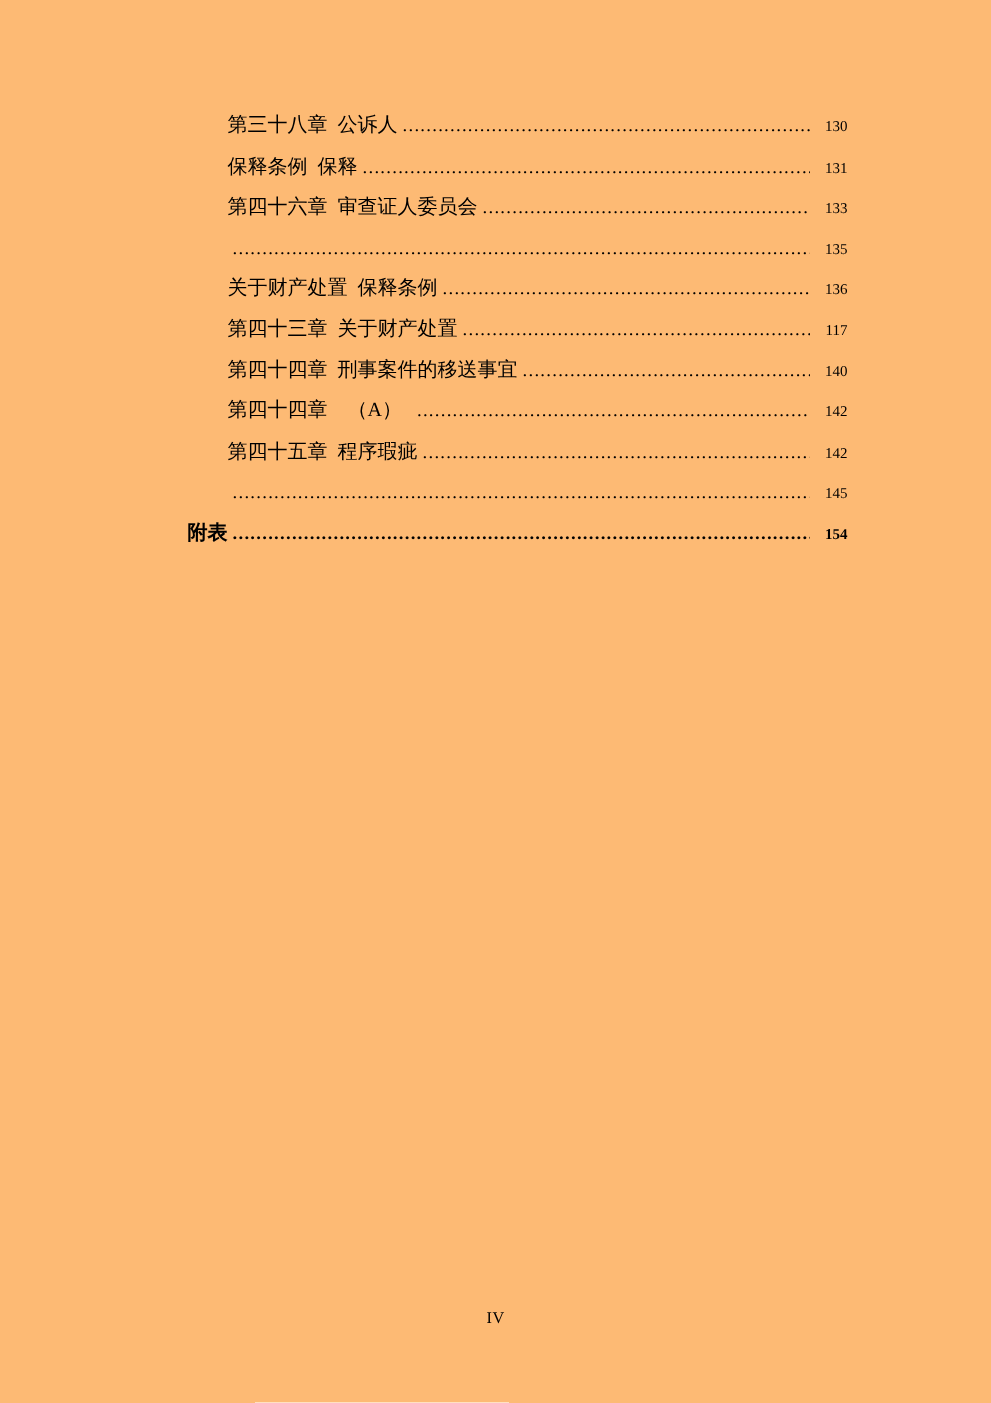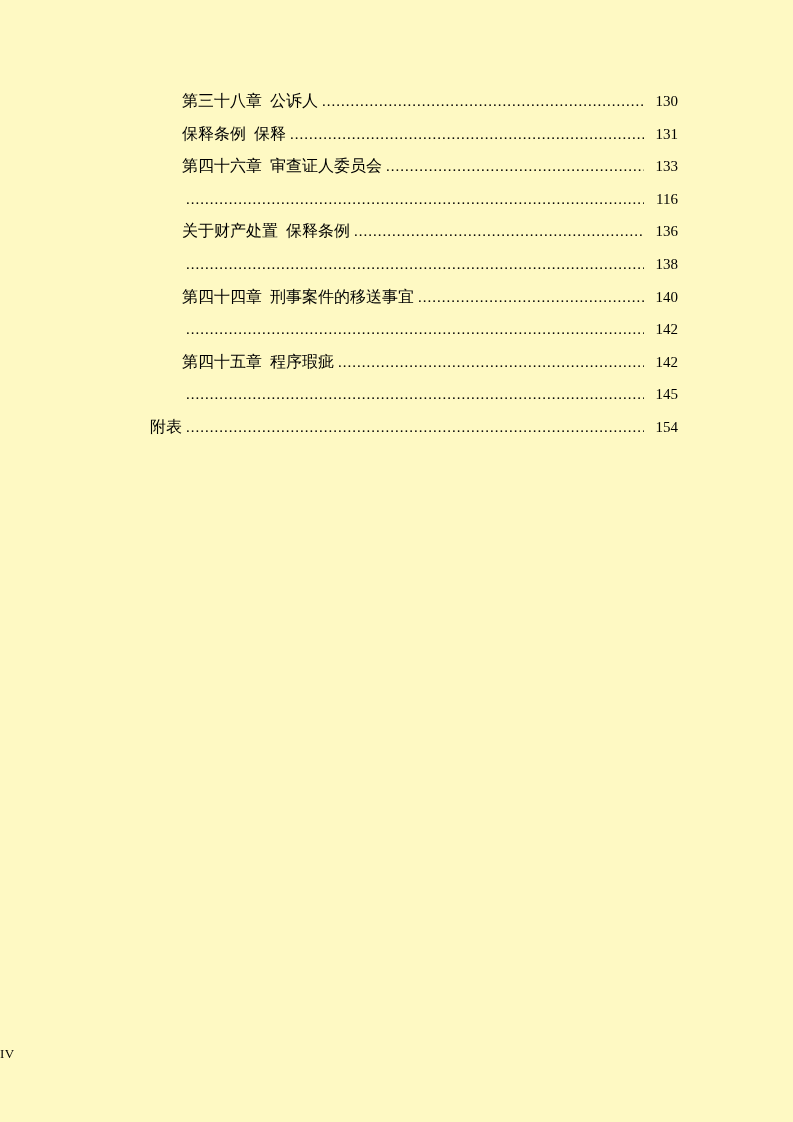--- a/index.html
+++ b/index.html
@@ -4,21 +4,21 @@
 <style>
   html, body {
     margin: 0;
     padding: 0;
     background: #ffffff;
   }
   .page {
     position: relative;
     width: 793px;
     height: 1122px;
-    background: #fef9c3;
+    background: #fdba74;
     overflow: hidden;
     font-family: "Liberation Serif", "DejaVu Serif", serif;
     color: #000000;
   }
   .toc {
     position: absolute;
     left: 150px;
     top: 85px;
     width: 528px;
   }
@@ -41,32 +41,32 @@
   .toc-leader {
     flex: 1 1 auto;
     overflow: hidden;
     white-space: nowrap;
     font-size: 15px;
     letter-spacing: 1px;
     padding: 0 3px 0 4px;
   }
   .toc-page {
     flex: 0 0 auto;
-    font-size: 15px;
+    font-size: 12px;
     margin-left: 12px;
   }
   .toc-row.appendix {
-    font-weight: 400;
+    font-weight: 700;
   }
   .footer-pageno {
     position: absolute;
     top: 1046px;
     left: 0;
     width: 100%;
-    text-align: left;
+    text-align: center;
     font-size: 13px;
     letter-spacing: 0.5px;
   }
 </style>
 </head>
 <body>
 
 <div class="page">
 
   <div class="toc">
@@ -84,41 +84,43 @@
     </div>
 
     <div class="toc-row chapter">
       <span class="toc-title">第四十六章 审查证人委员会</span>
       <span class="toc-leader">........................................................................................................................................................................................................</span>
       <span class="toc-page">133</span>
     </div>
 
     <div class="toc-row chapter">
       <span class="toc-leader">........................................................................................................................................................................................................</span>
-      <span class="toc-page">116</span>
+      <span class="toc-page">135</span>
     </div>
 
     <div class="toc-row chapter">
       <span class="toc-title">关于财产处置 保释条例</span>
       <span class="toc-leader">........................................................................................................................................................................................................</span>
       <span class="toc-page">136</span>
     </div>
 
     <div class="toc-row chapter">
+      <span class="toc-title">第四十三章 关于财产处置</span>
       <span class="toc-leader">........................................................................................................................................................................................................</span>
-      <span class="toc-page">138</span>
+      <span class="toc-page">117</span>
     </div>
 
     <div class="toc-row chapter">
       <span class="toc-title">第四十四章 刑事案件的移送事宜</span>
       <span class="toc-leader">........................................................................................................................................................................................................</span>
       <span class="toc-page">140</span>
     </div>
 
     <div class="toc-row chapter">
+      <span class="toc-title">第四十四章 （A） </span>
       <span class="toc-leader">........................................................................................................................................................................................................</span>
       <span class="toc-page">142</span>
     </div>
 
     <div class="toc-row chapter">
       <span class="toc-title">第四十五章 程序瑕疵</span>
       <span class="toc-leader">........................................................................................................................................................................................................</span>
       <span class="toc-page">142</span>
     </div>
 

